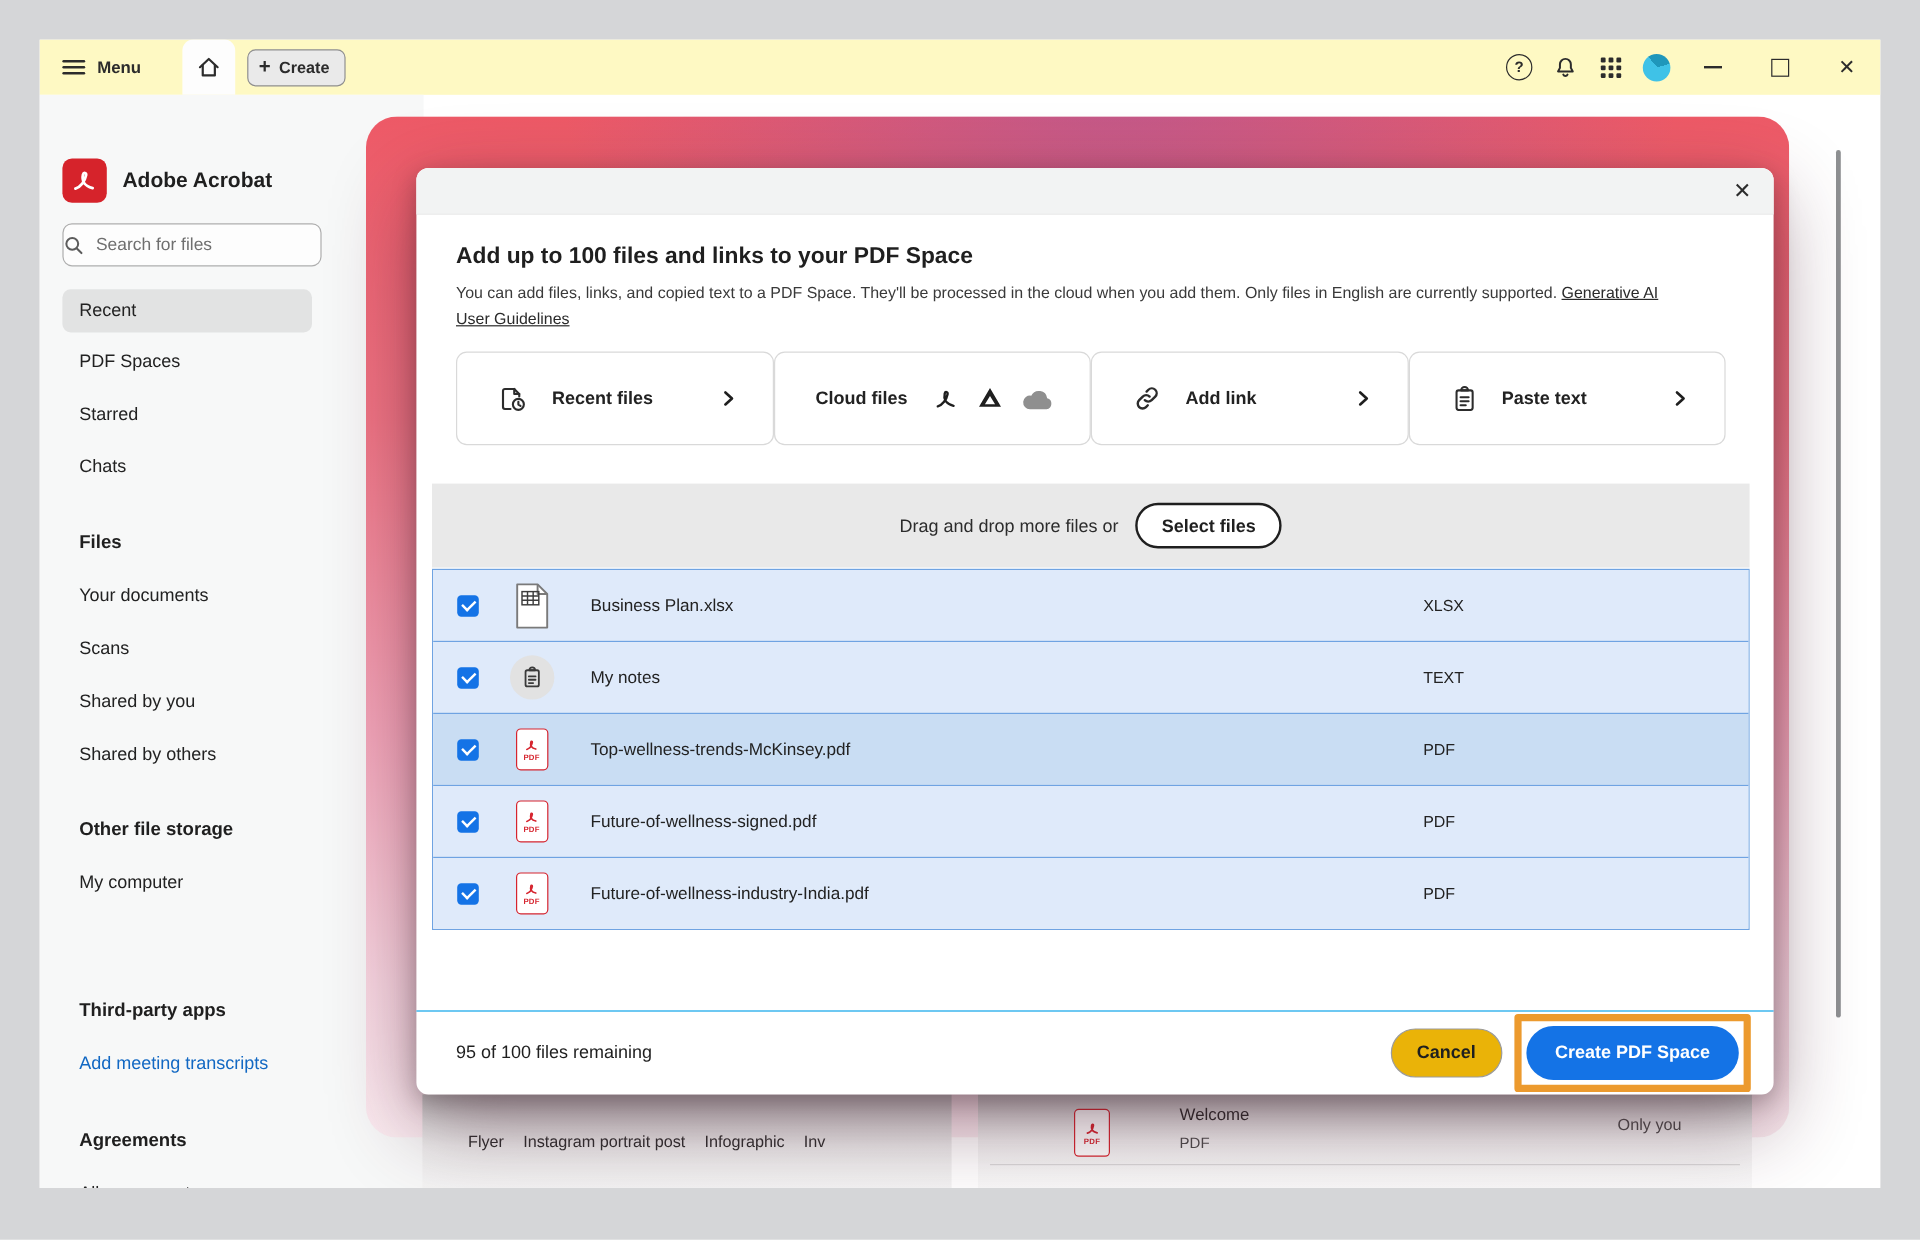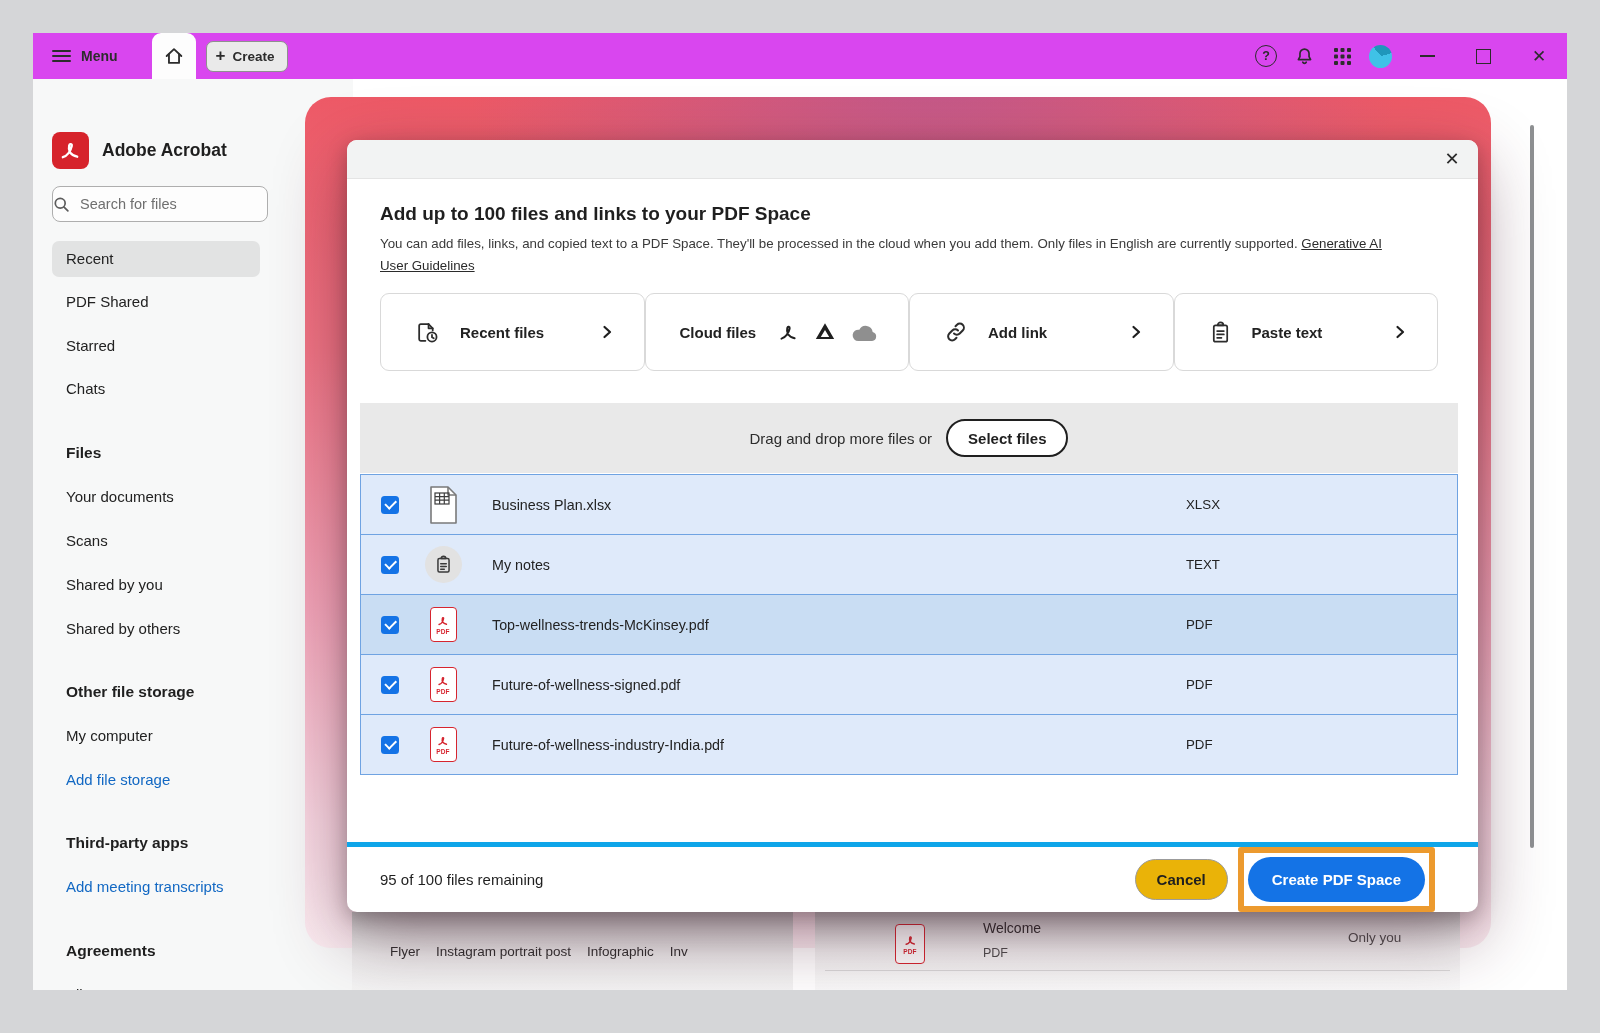--- a/index.html
+++ b/index.html
@@ -1,21 +1,21 @@
 <!DOCTYPE html>
 <html><head>
 <meta charset="utf-8">
 <style>
   html,body{margin:0;padding:0;}
   body{font-family:"Liberation Sans",sans-serif;background:#d5d6d8;-webkit-font-smoothing:antialiased;}
   .canvas{position:relative;width:1600px;height:1033px;background:#d5d6d8;overflow:hidden;}
   .window{position:absolute;left:33px;top:33px;width:1534px;height:957px;background:#fff;overflow:hidden;}
 
   
-  .titlebar{position:absolute;left:0;top:0;width:100%;height:46px;background:#d946ef;display:flex;align-items:center;}
+  .titlebar{position:absolute;left:0;top:0;width:100%;height:46px;background:#fef9c3;display:flex;align-items:center;}
   .menu-btn{display:flex;align-items:center;gap:10px;padding:0 14px 0 19px;height:100%;cursor:pointer;}
   .hamburger{width:19px;height:13px;display:flex;flex-direction:column;justify-content:space-between;}
   .hamburger i{display:block;height:2.4px;background:#2c2c2c;border-radius:1px;}
   .menu-label{font-size:14px;font-weight:600;color:#2c2c2c;}
   .home-tab{width:44px;height:46px;background:#fdfdfd;border-radius:9px 9px 0 0;display:flex;align-items:center;justify-content:center;margin-left:20px;}
   .create-btn{margin-left:10px;height:29px;padding:0 12px 0 9px;border:1.6px solid #8f8f8f;border-radius:7px;display:flex;align-items:center;gap:7px;background:#eaeaea;cursor:pointer;}
   .create-plus{font-size:17px;font-weight:600;color:#2c2c2c;line-height:1;margin-top:-2px;}
   .create-label{font-size:13.5px;font-weight:600;color:#2c2c2c;}
   .titlebar-right{margin-left:auto;display:flex;align-items:center;height:100%;}
   .tb-icon{width:38px;height:46px;display:flex;align-items:center;justify-content:center;color:#2c2c2c;cursor:pointer;}
@@ -83,21 +83,21 @@
   .file-row.darker{background:#c9ddf3;}
   .checkbox{position:absolute;left:20px;width:18px;height:18px;background:#1473e6;border-radius:3.5px;cursor:pointer;}
   .checkbox::after{content:"";position:absolute;left:4px;top:4.5px;width:9px;height:4.5px;border-left:2.2px solid #fff;border-bottom:2.2px solid #fff;transform:rotate(-45deg);}
   .row-icon{position:absolute;left:63px;width:38px;height:44px;display:flex;align-items:center;justify-content:center;}
   .note-circle{width:37px;height:37px;border-radius:50%;background:#e2e2e2;display:flex;align-items:center;justify-content:center;}
   .pdf-chip{width:27px;height:35px;background:#fff;border:1.4px solid #d6252f;border-radius:4px;display:flex;flex-direction:column;align-items:center;justify-content:center;gap:1px;box-sizing:border-box;}
   .pdf-chip-label{font-size:6.5px;font-weight:700;color:#d6252f;letter-spacing:.2px;}
   .file-name{position:absolute;left:131px;font-size:14.3px;color:#222;}
   .file-type{position:absolute;left:825px;font-size:13.3px;color:#222;}
 
-  .modal-footer{position:absolute;left:0;right:0;bottom:0;height:70px;border-top:5px solid #0ea5e9;display:flex;align-items:center;padding:0 43px 0 33px;box-sizing:border-box;justify-content:center;}
+  .modal-footer{position:absolute;left:0;right:0;bottom:0;height:70px;border-top:1px solid #0ea5e9;display:flex;align-items:center;padding:0 19px 0 33px;box-sizing:border-box;justify-content:center;}
   .remaining-text{font-size:15px;color:#1f1f1f;}
   .footer-actions{margin-left:auto;display:flex;align-items:center;gap:10px;}
   .cancel-btn{height:41px;padding:0 21px;border:1.7px solid #9b9b9b;border-radius:21px;background:#eab308;font-size:15px;font-weight:700;color:#1f1f1f;display:flex;align-items:center;cursor:pointer;}
   .highlight-box{border:6px solid #ec9a2e;border-radius:3px;padding:4px;background:#fff;}
   .create-space-btn{height:45px;padding:0 24px;border:none;border-radius:23px;background:#1473e6;font-size:15px;font-weight:700;color:#fff;display:flex;align-items:center;cursor:pointer;}
 
   svg{display:block;}
 </style>
 </head>
 <body>
@@ -181,31 +181,30 @@
         <span>
           <svg width="17" height="17" viewBox="0 0 20 20" fill="none" stroke="#5c5c5c" stroke-width="2" stroke-linecap="round">
             <circle cx="8.5" cy="8.5" r="5.8"></circle>
               <path d="M13 13l4.5 4.5"></path>
           </svg>
         </span>
         <input type="text" placeholder="Search for files" style="">
       </div>
 
       <div class="nav-item selected" style="top:162px">Recent</div>
-      <div class="nav-item" style="top:205px">PDF Shared</div>
+      <div class="nav-item" style="top:205px">PDF Spaces</div>
       <div class="nav-item" style="top:249px">Starred</div>
       <div class="nav-item" style="top:292px">Chats</div>
       <div class="nav-heading" style="top:356px">Files</div>
       <div class="nav-item" style="top:400px">Your documents</div>
       <div class="nav-item" style="top:444px">Scans</div>
       <div class="nav-item" style="top:488px">Shared by you</div>
       <div class="nav-item" style="top:532px">Shared by others</div>
       <div class="nav-heading" style="top:595px">Other file storage</div>
       <div class="nav-item" style="top:639px">My computer</div>
-      <div class="nav-item nav-link" style="top:683px">Add file storage</div>
       <div class="nav-heading" style="top:746px">Third-party apps</div>
       <div class="nav-item nav-link" style="top:790px">Add meeting transcripts</div>
       <div class="nav-heading" style="top:854px">Agreements</div>
       <div class="nav-item" style="top:898px">All agreements</div>
     </div>
 
     <div class="hero"></div>
     <div class="scrollbar"></div>
 
     <div class="bg-strip-left">

